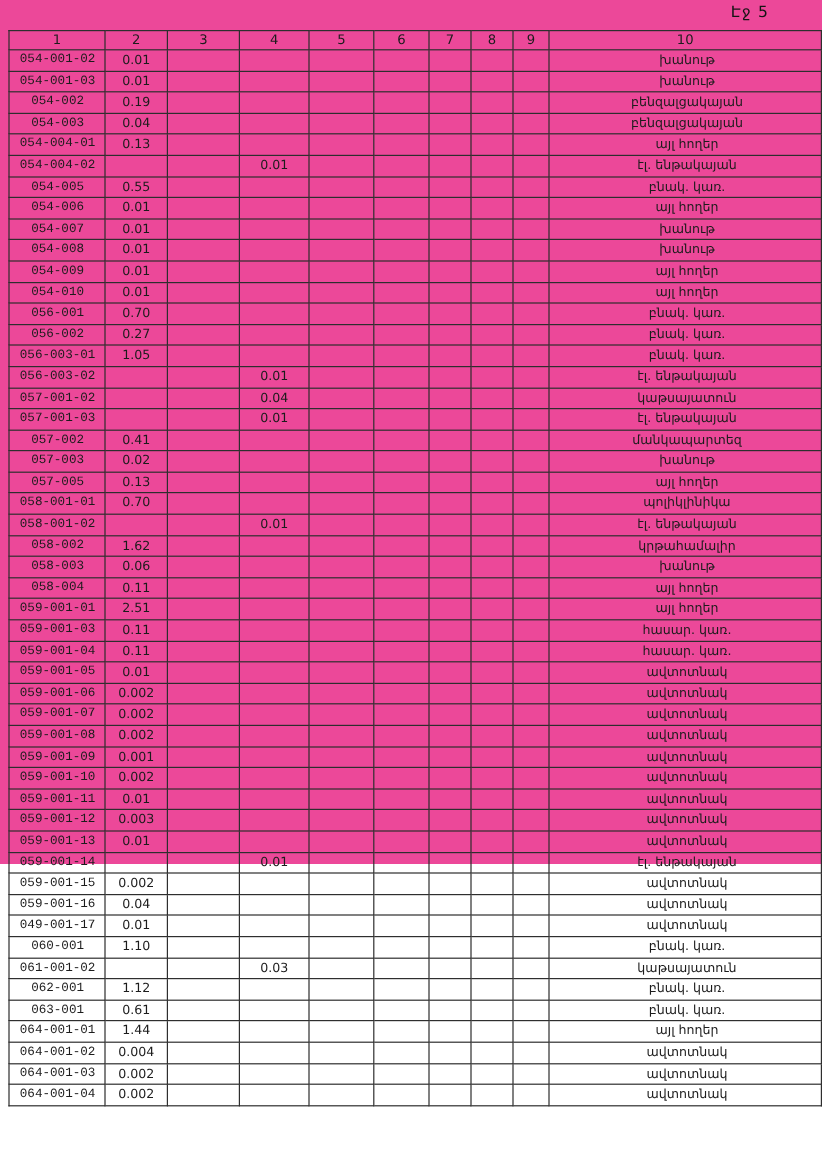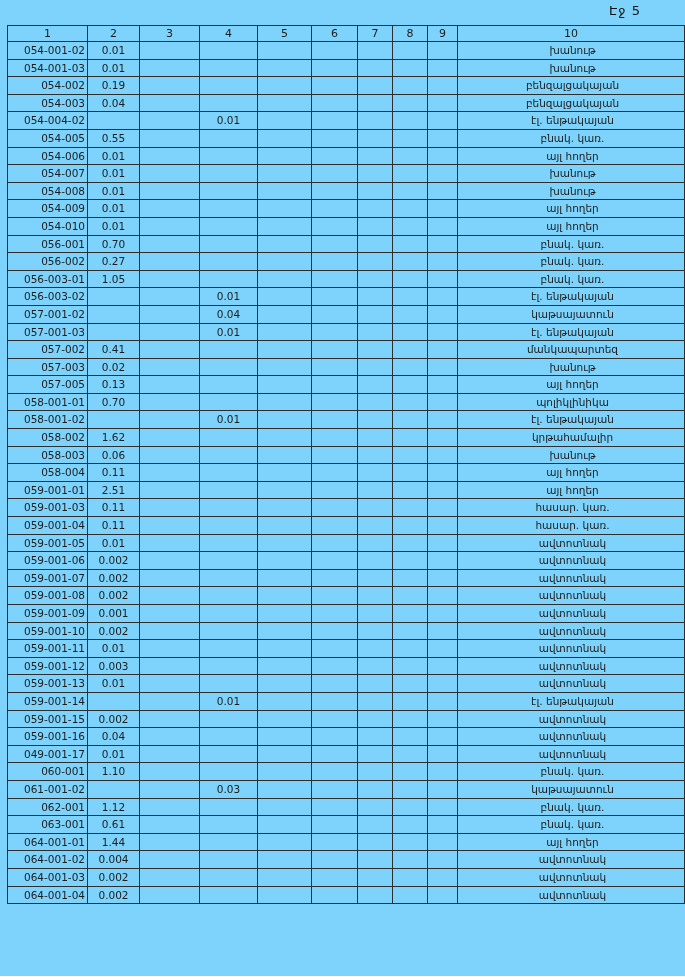--- a/index.html
+++ b/index.html
@@ -9,22 +9,22 @@
     background: #ffffff;
     width: 685px;
     height: 977px;
     font-family: "DejaVu Sans", sans-serif;
     color: #1e1e1e;
     overflow: hidden;
   }
   .page {
     position: relative;
     width: 685px;
-    height: 976px;
-    background: #7dd3fc;
+    height: 720px;
+    background: #ec4899;
   }
   .page-label {
     position: absolute;
     top: 3px;
     right: 44px;
     font-size: 13px;
     letter-spacing: 1px;
     color: #141414;
   }
   table.scan-table {
@@ -46,21 +46,21 @@
     white-space: nowrap;
     font-weight: normal;
     color: #1c1c1c;
   }
   .scan-table th {
     text-align: center;
     font-size: 11px;
     height: 15px;
     line-height: 15px;
   }
-  .scan-table td.c1  { text-align: right;  padding-left: 3px; }
+  .scan-table td.c1  { text-align: center;  padding-left: 3px; font-family: Liberation Mono, monospace; }
   .scan-table td.c2  { text-align: center; }
   .scan-table td.c3  { text-align: center; }
   .scan-table td.c4  { text-align: center; }
   .scan-table td.c5,
   .scan-table td.c6,
   .scan-table td.c7,
   .scan-table td.c8,
   .scan-table td.c9  { text-align: center; }
   .scan-table td.c10 { text-align: center; padding-left: 5px; }
 </style>
@@ -140,20 +140,32 @@
           <td class="c3"></td>
           <td class="c4"></td>
           <td class="c5"></td>
           <td class="c6"></td>
           <td class="c7"></td>
           <td class="c8"></td>
           <td class="c9"></td>
           <td class="c10">բենզալցակայան</td>
         </tr>
         <tr>
+          <td class="c1">054-004-01</td>
+          <td class="c2">0.13</td>
+          <td class="c3"></td>
+          <td class="c4"></td>
+          <td class="c5"></td>
+          <td class="c6"></td>
+          <td class="c7"></td>
+          <td class="c8"></td>
+          <td class="c9"></td>
+          <td class="c10">այլ հողեր</td>
+        </tr>
+        <tr>
           <td class="c1">054-004-02</td>
           <td class="c2"></td>
           <td class="c3"></td>
           <td class="c4">0.01</td>
           <td class="c5"></td>
           <td class="c6"></td>
           <td class="c7"></td>
           <td class="c8"></td>
           <td class="c9"></td>
           <td class="c10">էլ. ենթակայան</td>

